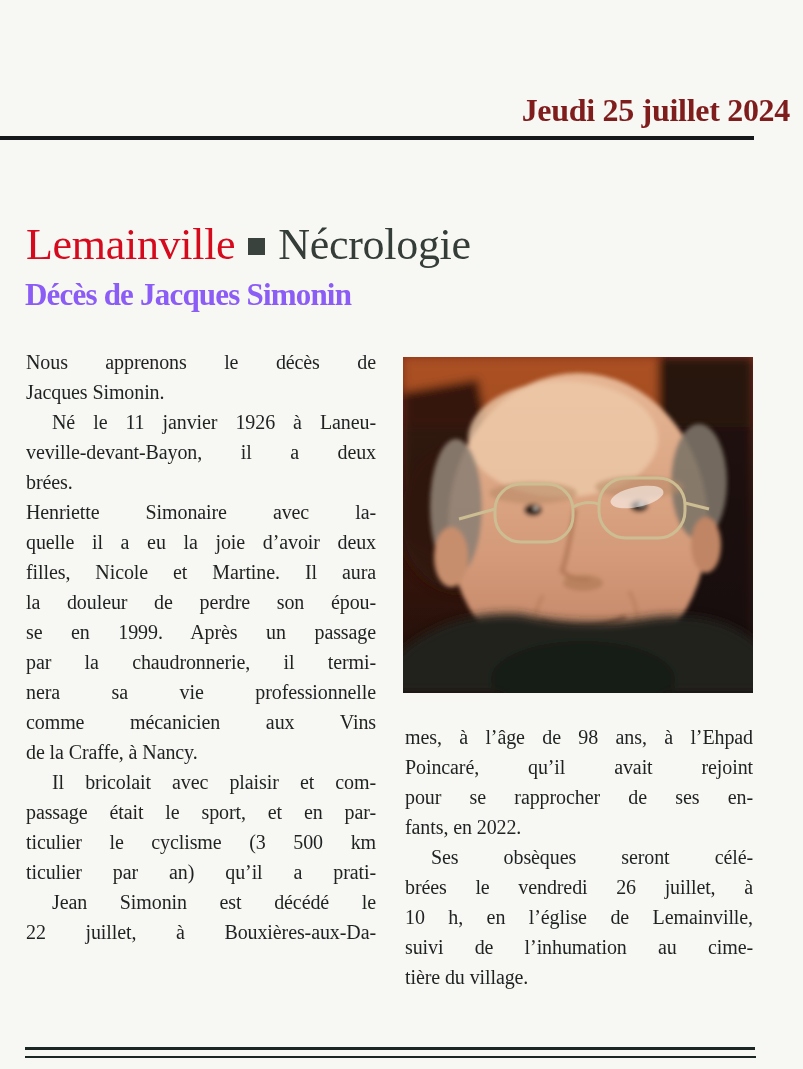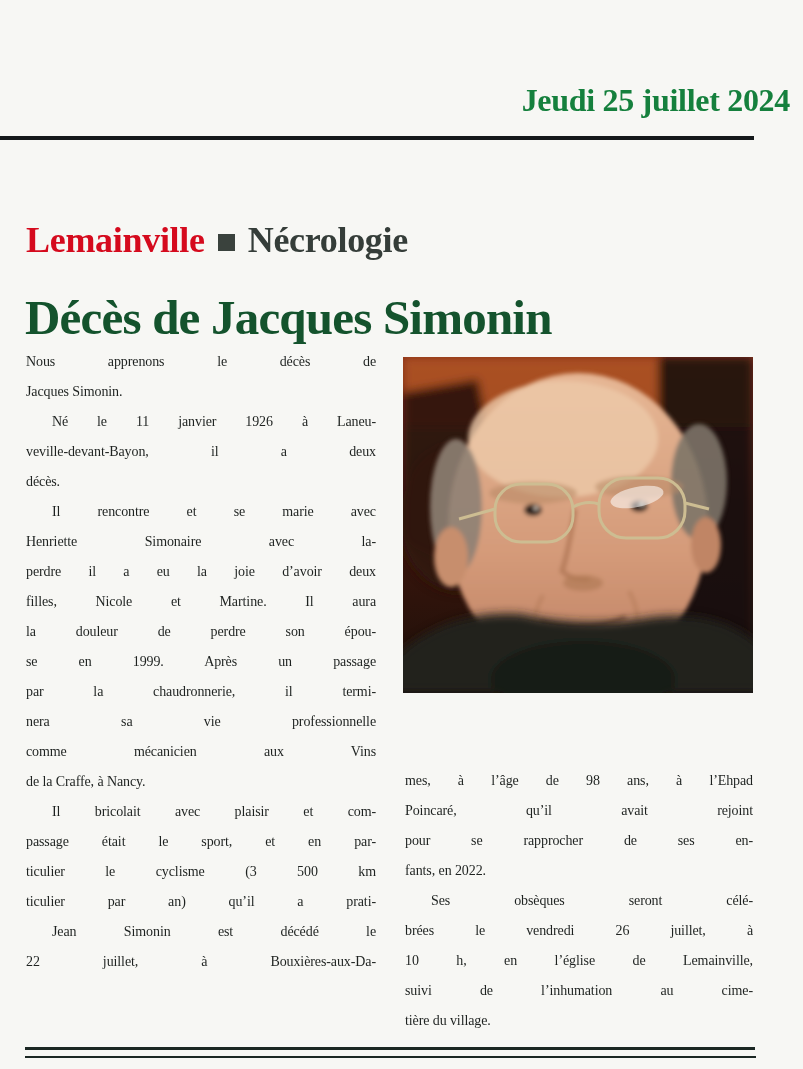--- a/index.html
+++ b/index.html
@@ -7,57 +7,57 @@
     width: 803px; height: 1069px;
     background: #f7f7f4;
     font-family: "Liberation Serif", "DejaVu Serif", serif;
     position: relative;
     overflow: hidden;
   }
   .page { position: absolute; inset: 0; }
 
   
   .date {
-    position: absolute; top: 82px; right: 13px;
-    font-size: 32px; font-weight: bold; color: #15803d;
+    position: absolute; top: 92px; right: 13px;
+    font-size: 32px; font-weight: bold; color: #7f1d1d;
     letter-spacing: -0.3px;
   }
   .top-rule {
     position: absolute; top: 136px; left: 0;
     width: 754px; height: 4px; background: #15191b;
   }
 
   
   .kicker {
     position: absolute; top: 219px; left: 26px;
     display: flex; align-items: center;
-    font-size: 36px; font-weight: bold; letter-spacing: -0.3px;
+    font-size: 44px; font-weight: normal; letter-spacing: -0.3px;
   }
   .kicker .loc { color: #d50a1d; }
   .kicker .sq {
     width: 17px; height: 17px; background: #3a423d;
     margin: 4px 13px 0 13px; flex: 0 0 auto;
   }
   .kicker .section { color: #353d39; }
   .headline {
     position: absolute; top: 256px; left: 25px;
-    font-size: 49px; font-weight: bold; color: #14532d;
+    font-size: 31px; font-weight: bold; color: #8b5cf6;
     letter-spacing: -0.8px; white-space: nowrap; text-align: center;
   }
 
   
   .col {
     position: absolute; width: 350px;
     color: #1e2220;
   }
   .col-left  { top: 347px; left: 26px;  }
-  .col-right { top: 722px; left: 405px; width: 348px; margin-top: 44px; }
+  .col-right { top: 722px; left: 405px; width: 348px; }
   .line {
     height: 30px; line-height: 30px;
-    font-size: 14px; letter-spacing: -0.1px;
+    font-size: 20px; letter-spacing: -0.1px;
     text-align: justify; text-align-last: justify;
     overflow: hidden; white-space: normal;
   }
   .line.indent { text-indent: 26px; }
   .line.para-end { text-align-last: left; }
 
   
   .photo {
     position: absolute; top: 357px; left: 403px;
     width: 350px; height: 336px; overflow: hidden;
@@ -94,24 +94,23 @@
   </div>
 
   <h1 class="headline">Décès de Jacques Simonin</h1>
 
   <div class="col col-left">
 
   <div class="line">Nous apprenons le décès de</div>
       <div class="line para-end">Jacques Simonin.</div>
       <div class="line indent">Né le 11 janvier 1926 à Laneu-</div>
       <div class="line">veville-devant-Bayon, il a deux</div>
-      <div class="line para-end">décès.</div>
-      <div class="line indent">Il rencontre et se marie avec</div>
+      <div class="line para-end">brées.</div>
       <div class="line">Henriette Simonaire avec la-</div>
-      <div class="line">perdre il a eu la joie d’avoir deux</div>
+      <div class="line">quelle il a eu la joie d’avoir deux</div>
       <div class="line">filles, Nicole et Martine. Il aura</div>
       <div class="line">la douleur de perdre son épou-</div>
       <div class="line">se en 1999. Après un passage</div>
       <div class="line">par la chaudronnerie, il termi-</div>
       <div class="line">nera sa vie professionnelle</div>
       <div class="line">comme mécanicien aux Vins</div>
       <div class="line para-end">de la Craffe, à Nancy.</div>
       <div class="line indent">Il bricolait avec plaisir et com-</div>
       <div class="line">passage était le sport, et en par-</div>
       <div class="line">ticulier le cyclisme (3&nbsp;500 km</div>

